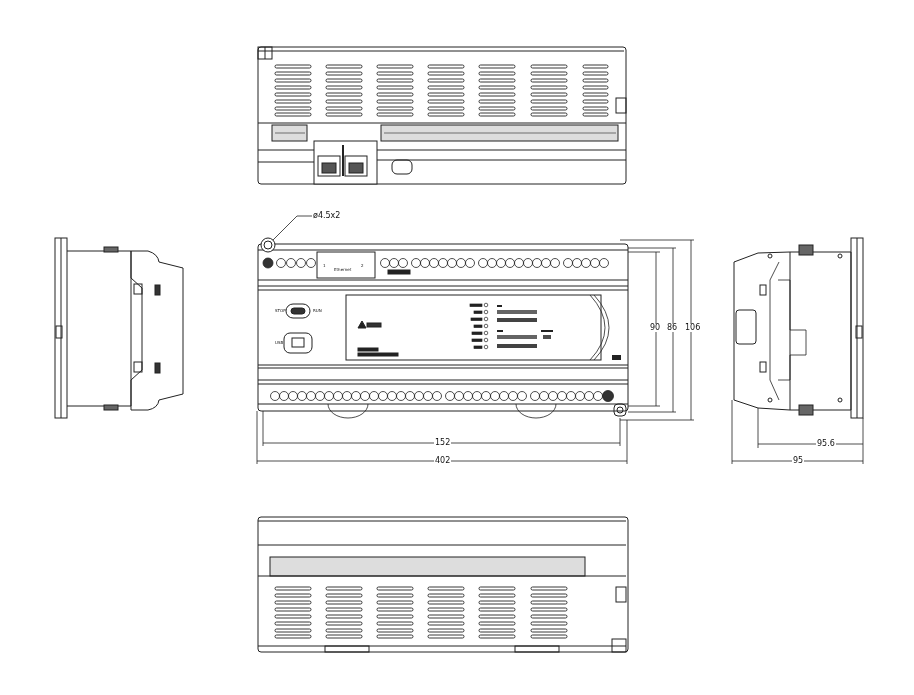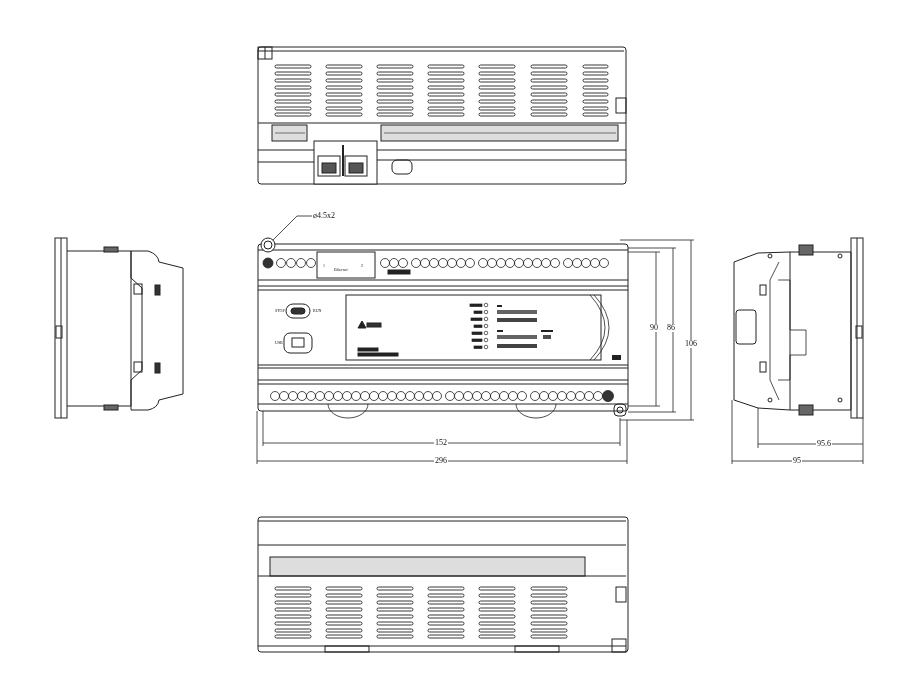--- a/index.html
+++ b/index.html
@@ -1,18 +1,18 @@
 <!DOCTYPE html>
 <html><head>
 <meta charset="utf-8">
 <style>
   html,body{margin:0;padding:0;background:#fff;}
   body{width:914px;height:695px;position:relative;overflow:hidden;font-family:"DejaVu Sans",sans-serif;color:#111;}
   svg{position:absolute;left:0;top:0;}
-  .lbl{position:absolute;font-size:8px;line-height:8px;background:#fff;padding:0 1px;white-space:nowrap;font-family:Liberation Serif, serif;}
+  .lbl{position:absolute;font-size:8px;line-height:8px;background:#fff;padding:0 1px;white-space:nowrap;}
 </style>
 </head>
 <body>
 
 <svg width="914" height="695" viewBox="0 0 914 695" xmlns="http://www.w3.org/2000/svg">
   <g fill="none" stroke="#222" stroke-width="1">
 
     <g>
       <rect x="258" y="47" width="368" height="137" rx="3"></rect>
       <line x1="258" y1="51" x2="624" y2="51"></line>
@@ -300,23 +300,23 @@
       <rect x="515" y="646" width="44" height="6"></rect>
       <rect x="612" y="639" width="14" height="13"></rect>
     </g>
   </g>
 
 </svg>
 
 <div class="lbl" style="left:312px;top:212px;background:transparent;">ø4.5x2</div>
 <div class="lbl" style="left:649px;top:324px;text-align:center;">90</div>
 <div class="lbl" style="left:666px;top:324px;">86</div>
-<div class="lbl" style="left:684px;top:324px;margin-top:16px;">106</div>
+<div class="lbl" style="left:684px;top:324px;">106</div>
 <div class="lbl" style="left:434px;top:439px;">152</div>
-<div class="lbl" style="left:434px;top:457px;">296</div>
+<div class="lbl" style="left:434px;top:457px;">402</div>
 <div class="lbl" style="left:816px;top:440px;">95.6</div>
 <div class="lbl" style="left:792px;top:457px;">95</div>
 
 <div class="lbl" style="left:333px;top:268px;font-size:4px;line-height:4px;background:transparent;">Ethernet</div>
 <div class="lbl" style="left:322px;top:264px;font-size:4px;line-height:4px;background:transparent;">1</div>
 <div class="lbl" style="left:360px;top:264px;font-size:4px;line-height:4px;background:transparent;">2</div>
 <div class="lbl" style="left:274px;top:309px;font-size:4px;line-height:4px;background:transparent;">STOP</div>
 <div class="lbl" style="left:312px;top:309px;font-size:4px;line-height:4px;background:transparent;">RUN</div>
 <div class="lbl" style="left:274px;top:341px;font-size:4px;line-height:4px;background:transparent;">USB</div>
 

